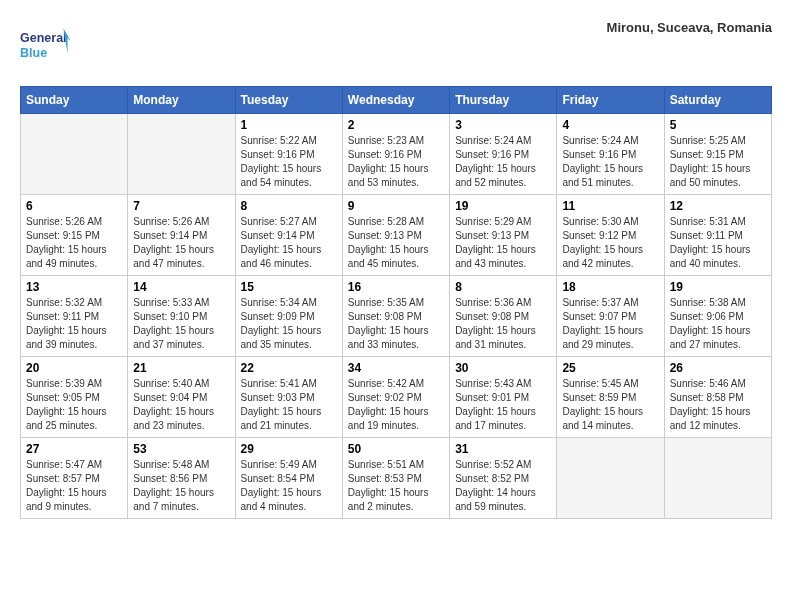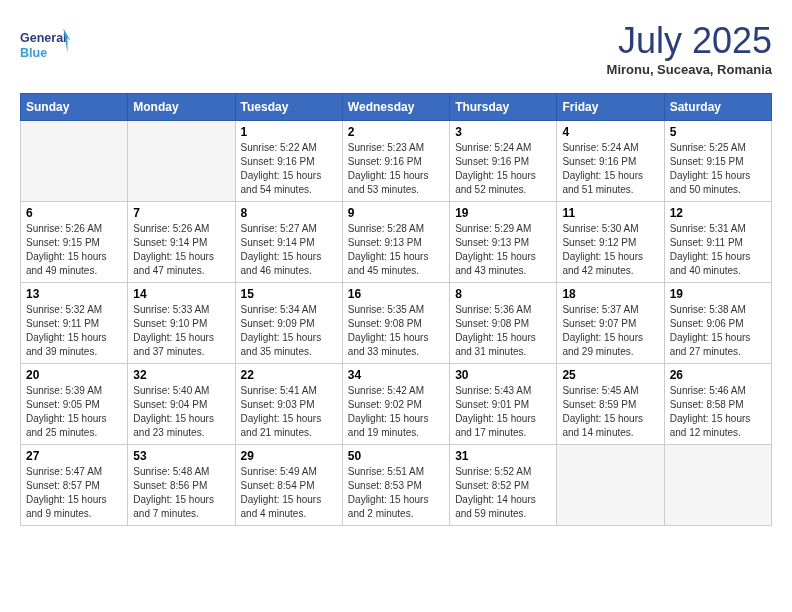--- a/index.html
+++ b/index.html
@@ -76,21 +76,20 @@
 
 <div class="header">
   <div class="logo">
   <svg width="50" height="50" viewBox="0 0 60 50">
     <text x="0" y="22" font-size="15" font-weight="bold" fill="#2c3e7a" font-family="Arial">General</text>
     <text x="0" y="40" font-size="15" font-weight="bold" fill="#3a9dd5" font-family="Arial">Blue</text>
     <polygon points="52,5 62,22 57,16 57,35" fill="#3a9dd5"></polygon>
   </svg>
 </div>
   <div class="title-block">
-    <div class="month-year">July 2025</div>
     <div class="location">Mironu, Suceava, Romania</div>
   </div>
 </div>
 
 <table>
   <thead>
     <tr>
     <th>Sunday</th>
         <th>Monday</th>
         <th>Tuesday</th>
@@ -224,21 +223,21 @@
       </td>
       </tr>
       <tr>
         <td>
         <div class="day-number">20</div>
         <div class="day-info">
           Sunrise: 5:39 AM<br>Sunset: 9:05 PM<br>Daylight: 15 hours and 25 minutes.
         </div>
       </td>
         <td>
-        <div class="day-number">32</div>
+        <div class="day-number">21</div>
         <div class="day-info">
           Sunrise: 5:40 AM<br>Sunset: 9:04 PM<br>Daylight: 15 hours and 23 minutes.
         </div>
       </td>
         <td>
         <div class="day-number">22</div>
         <div class="day-info">
           Sunrise: 5:41 AM<br>Sunset: 9:03 PM<br>Daylight: 15 hours and 21 minutes.
         </div>
       </td>

